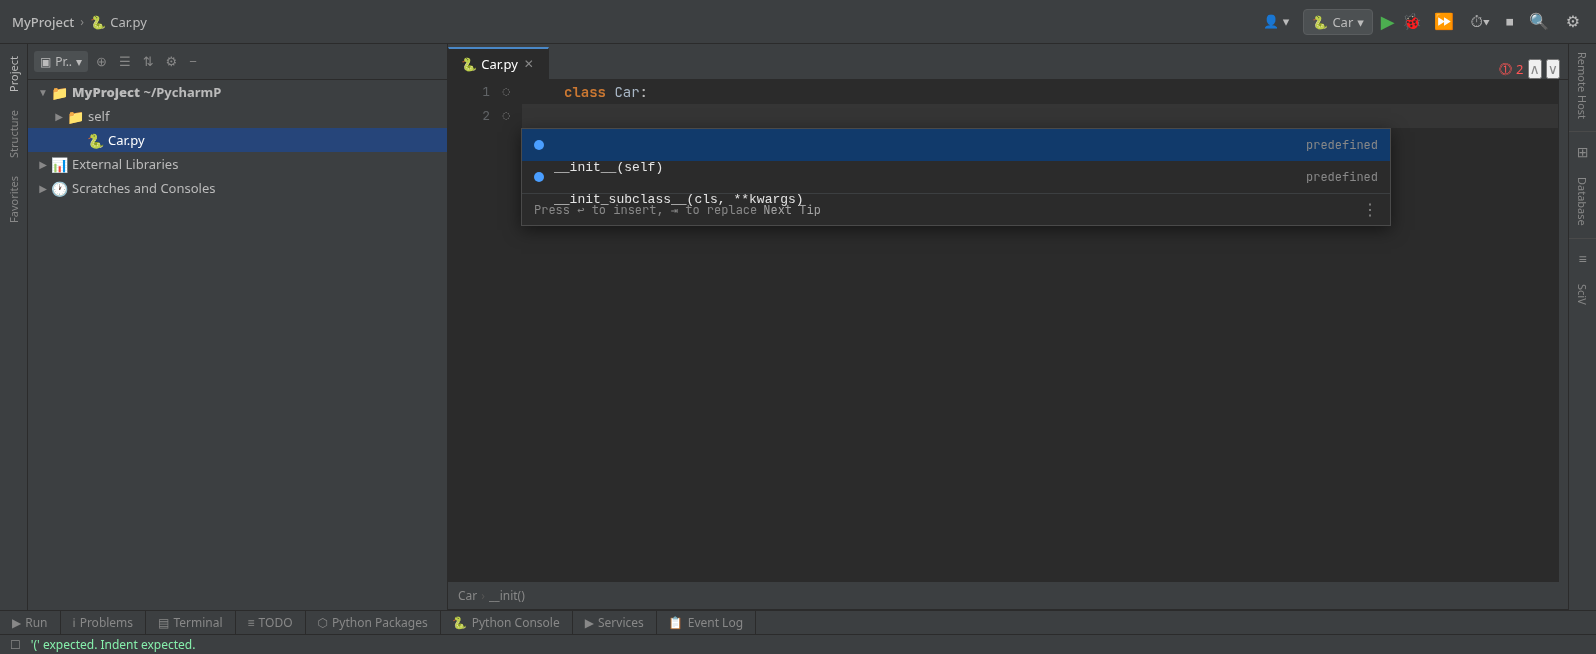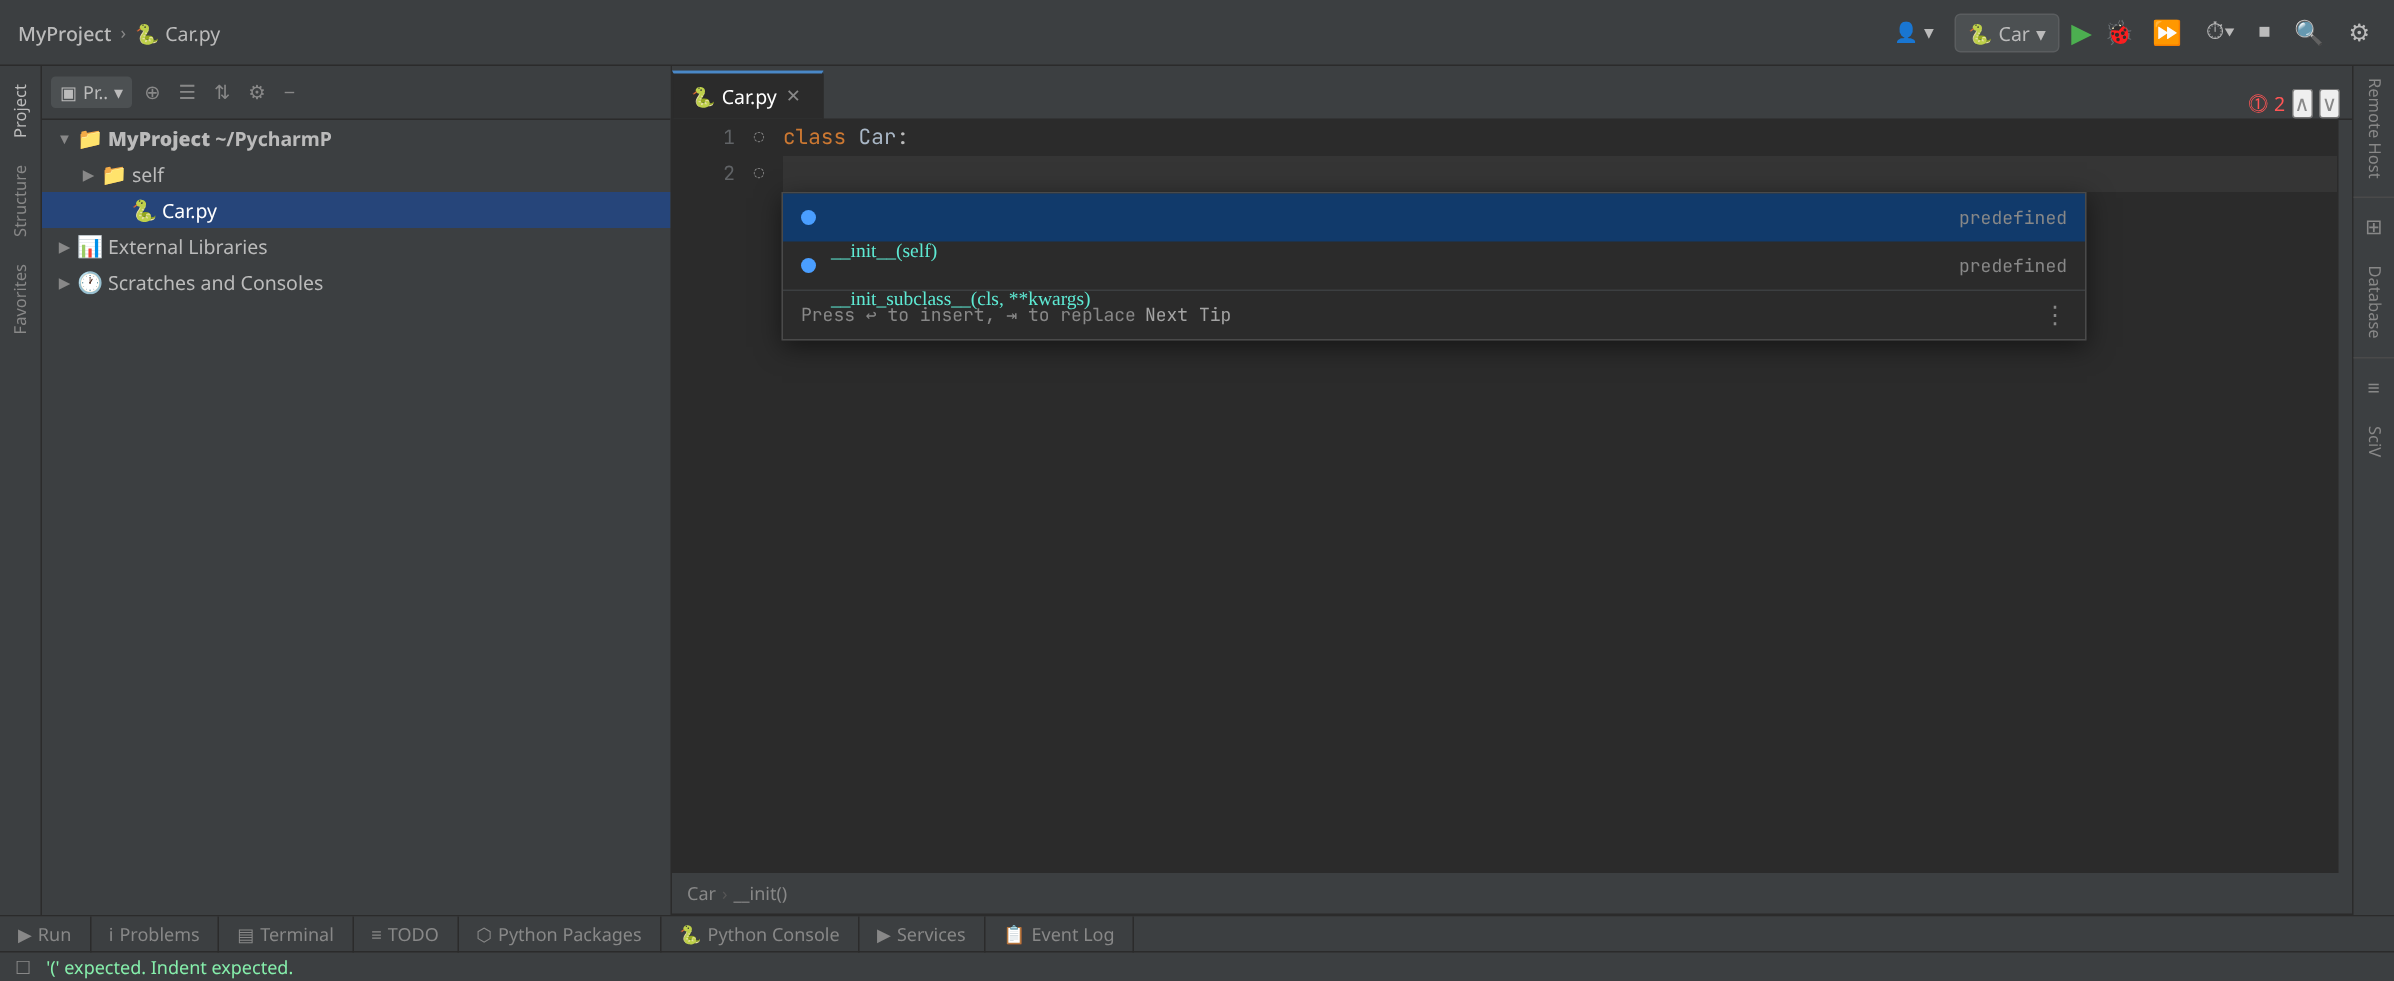--- a/index.html
+++ b/index.html
@@ -216,21 +216,21 @@
       overflow: auto;
     }
     .code-line {
       height: 24px;
       display: flex;
       align-items: center;
       line-height: 24px;
       white-space: pre;
     }
     .code-line.highlighted { background: #353535; flex-direction: column; }
-    .kw { color: #cc7832; font-weight: normal; }
+    .kw { color: #cc7832; font-weight: bold; margin-left: 42px; }
     .cn { color: #a9b7c6; }
     .fn { color: #ffc66d; }
     .cursor { border-right: 2px solid #bbbbbb; }
 
     
     .autocomplete {
       position: absolute;
       left: 73px;
       top: 48px;
       width: 870px;
@@ -241,21 +241,21 @@
     }
     .ac-item {
       display: flex;
       align-items: center;
       padding: 4px 12px;
       cursor: pointer;
       height: 32px;
     }
     .ac-item.selected { background: #113a6b; }
     .ac-dot { width: 10px; height: 10px; border-radius: 50%; background: #4a9eff; margin-right: 10px; flex-shrink: 0; }
-    .ac-text { flex: 1; font-family: Liberation Serif, serif; font-size: 13px; color: #5eead4; margin-top: 44px; }
+    .ac-text { flex: 1; font-family: Liberation Mono, monospace; font-size: 13px; color: #e5e5e5; margin-top: 44px; }
     .ac-kind { color: #888; font-size: 12px; margin-left: auto; }
     .ac-footer {
       padding: 6px 12px;
       border-top: 1px solid #3c3f41;
       color: #888;
       font-size: 12px;
       display: flex;
       align-items: center;
       gap: 6px;
     }

